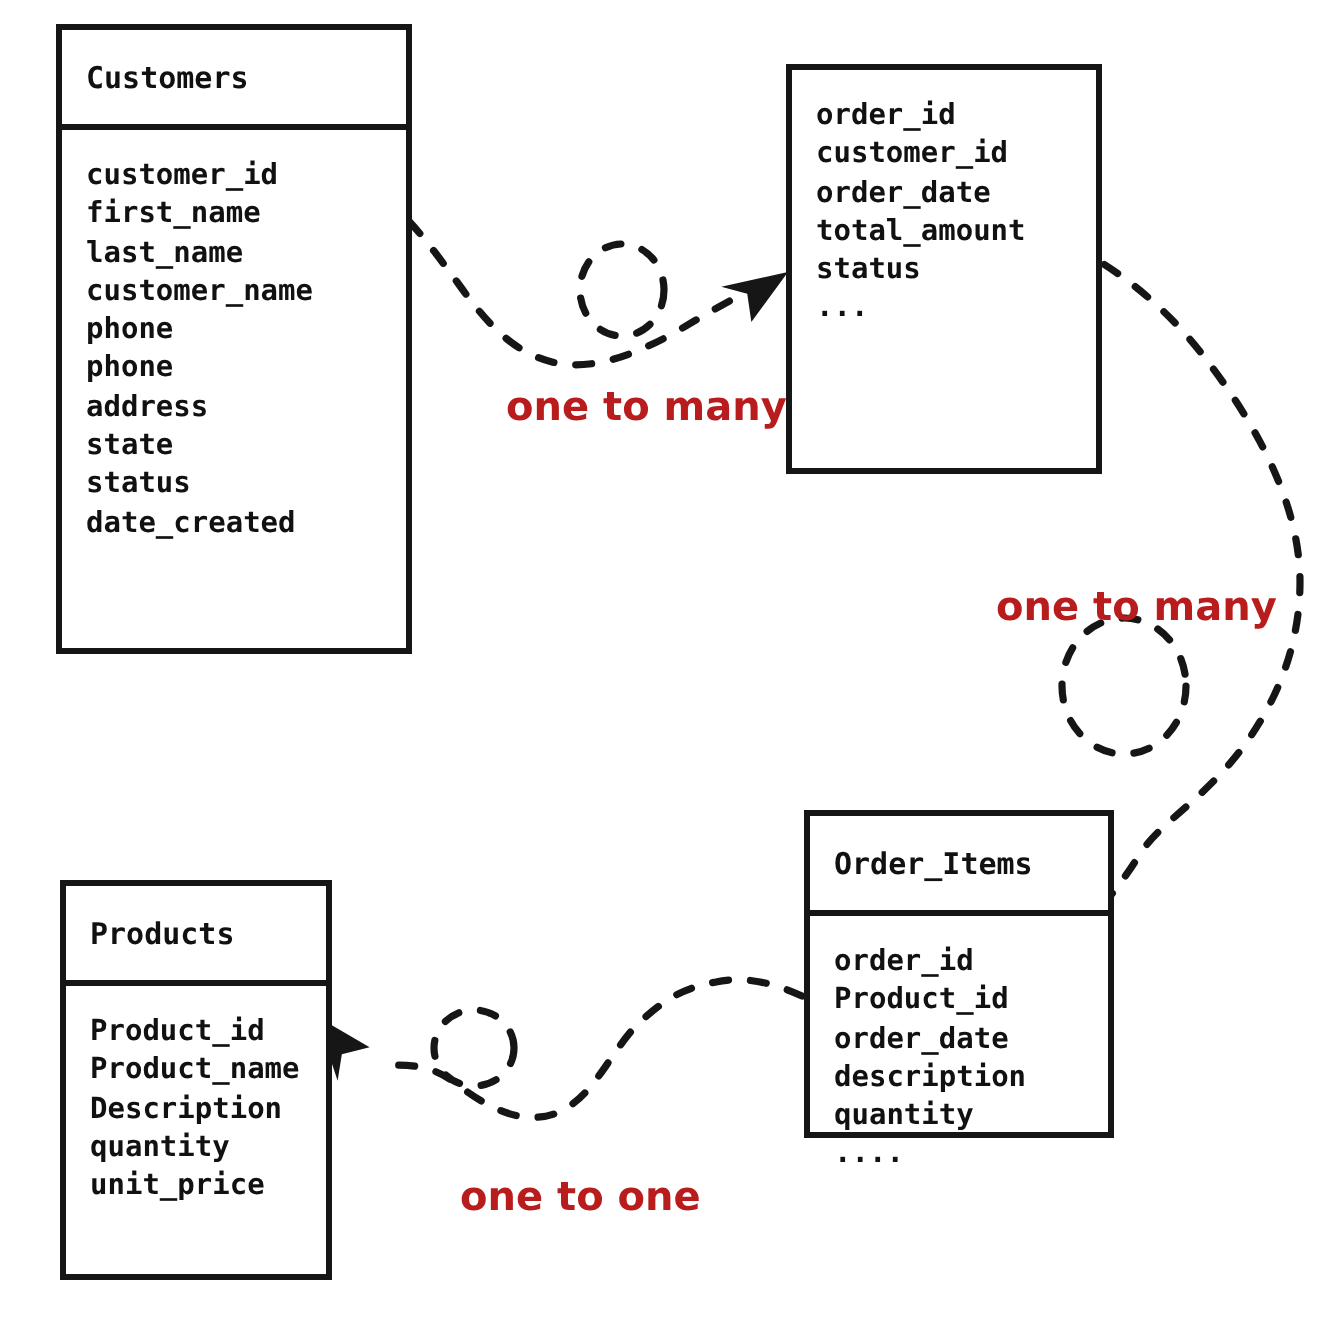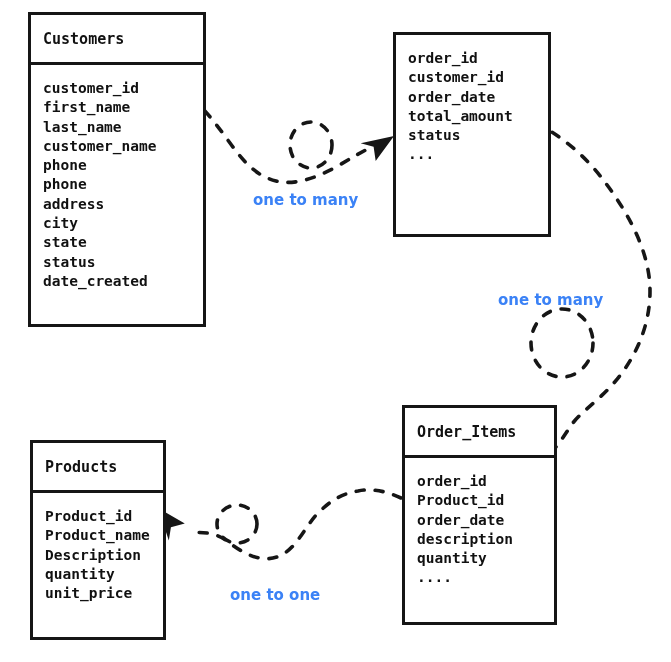--- a/index.html
+++ b/index.html
@@ -22,21 +22,21 @@
     box-sizing:border-box; height:50px; border-bottom:3px solid #161616;
     display:flex; align-items:center; padding-left:12px;
     font-size:15px; font-weight:bold; white-space:nowrap;
   }
   .table-body {
     padding:14px 0 0 12px; font-size:14.5px; font-weight:bold;
     line-height:19.3px; white-space:nowrap;
   }
   .rel-label {
     position:absolute; font-family:"DejaVu Sans","Liberation Sans",sans-serif;
-    font-size:15px; font-weight:bold; color:#3b82f6; white-space:nowrap;
+    font-size:20px; font-weight:bold; color:#b91c1c; white-space:nowrap;
   }
 </style>
 </head>
 <body>
 
 <div class="canvas">
 
   <svg class="links" viewBox="0 0 671 662" aria-hidden="true">
 
     <path class="dash" d="M 138 95 C 156 85, 171 84, 186 94 C 204 107, 216 124, 230 143 C 243 161, 256 176, 276 181 C 296 186, 318 177, 338 166 C 351 158, 362 152, 373 146"></path>
@@ -55,39 +55,38 @@
   <div class="table" style="left:28px; top:12px; width:178px; height:315px;">
     <div class="table-header">Customers</div>
     <div class="table-body">
       <div>customer_id</div>
       <div>first_name</div>
       <div>last_name</div>
       <div>customer_name</div>
       <div>phone</div>
       <div>phone</div>
       <div>address</div>
-      <div>city</div>
       <div>state</div>
       <div>status</div>
       <div>date_created</div>
     </div>
   </div>
 
   <div class="table" style="left:393px; top:32px; width:158px; height:205px;">
     <div class="table-body">
       <div>order_id</div>
       <div>customer_id</div>
       <div>order_date</div>
       <div>total_amount</div>
       <div>status</div>
       <div>...</div>
     </div>
   </div>
 
-  <div class="table" style="left:402px; top:405px; width:155px; height:220px;">
+  <div class="table" style="left:402px; top:405px; width:155px; height:164px;">
     <div class="table-header">Order_Items</div>
     <div class="table-body">
       <div>order_id</div>
       <div>Product_id</div>
       <div>order_date</div>
       <div>description</div>
       <div>quantity</div>
       <div>....</div>
     </div>
   </div>

